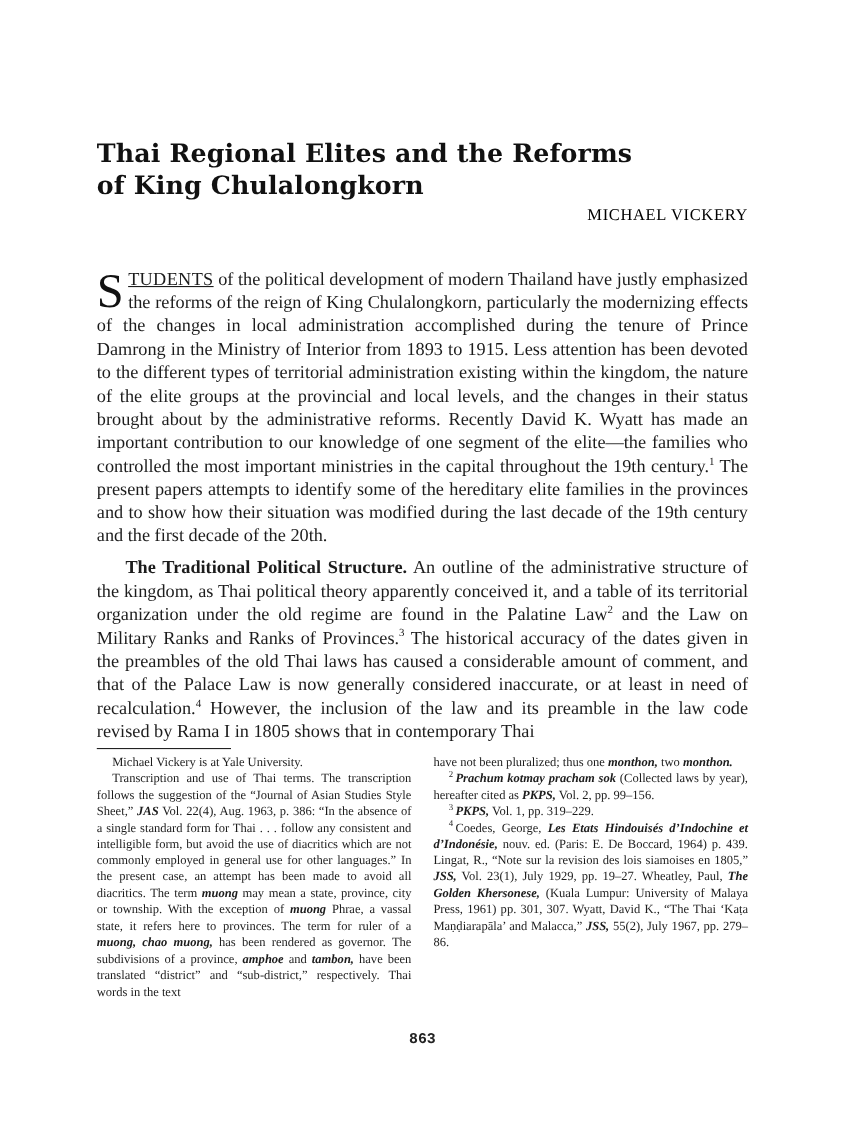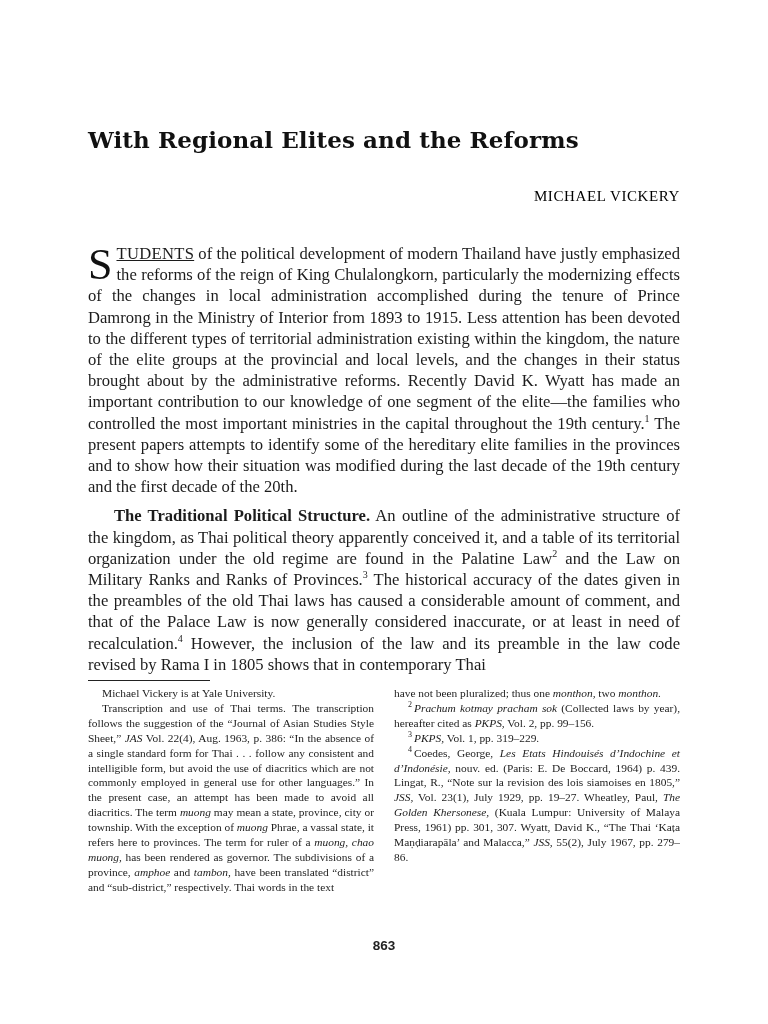--- a/index.html
+++ b/index.html
@@ -104,46 +104,47 @@
     }
     .fn-col {
       width: 286px;
       text-align: justify;
     }
     .fn-col p {
       margin: 0;
       text-indent: 14px;
     }
     .fn-col p.noindent { text-indent: 0; }
-    .fn-col i { font-style: italic; }
+    .fn-col i { font-style: italic; font-weight: bold; }
     .fn-num {
       font-size: 8px;
       vertical-align: super;
       line-height: 0;
       margin-right: 2px;
     }
     .page-number {
       position: absolute;
       top: 938px;
       left: 0;
       width: 592px;
       text-align: center;
-      font-family: Liberation Sans, sans-serif;
+      font-family: Liberation Mono, monospace;
       font-weight: bold;
       font-size: 13.5px;
       color: #222;
     }
   </style>
 </head>
 <body>
 
 <div class="page">
 
   <h1 class="title">
-    <span>With Regional Elites and the Reforms</span>
+    <span>Thai Regional Elites and the Reforms</span>
+    <span>of King Chulalongkorn</span>
   </h1>
 
   <div class="author">MICHAEL VICKERY</div>
 
   <div class="body-text">
     <p class="para1"><span class="dropcap">S</span><span class="smallcaps-lead">TUDENTS</span><span> of the political development of modern Thailand have justly emphasized the reforms of the reign of King Chulalongkorn, particularly the modernizing effects of the changes in local administration accomplished during the tenure of Prince Damrong in the Ministry of Interior from 1893 to 1915. Less attention has been devoted to the different types of territorial administration existing within the kingdom, the nature of the elite groups at the provincial and local levels, and the changes in their status brought about by the administrative reforms. Recently David K. Wyatt has made an important contribution to our knowledge of one segment of the elite—the families who controlled the most important ministries in the capital throughout the 19th century.</span><sup>1</sup><span> The present papers attempts to identify some of the hereditary elite families in the provinces and to show how their situation was modified during the last decade of the 19th century and the first decade of the 20th.</span></p>
 
     <p class="para2"><span class="run-head">The Traditional Political Structure.</span><span> An outline of the administrative structure of the kingdom, as Thai political theory apparently conceived it, and a table of its territorial organization under the old regime are found in the Palatine Law</span><sup>2</sup><span> and the Law on Military Ranks and Ranks of Provinces.</span><sup>3</sup><span> The historical accuracy of the dates given in the preambles of the old Thai laws has caused a considerable amount of comment, and that of the Palace Law is now generally considered inaccurate, or at least in need of recalculation.</span><sup>4</sup><span> However, the inclusion of the law and its preamble in the law code revised by Rama I in 1805 shows that in contemporary Thai</span></p>
   </div>
 

